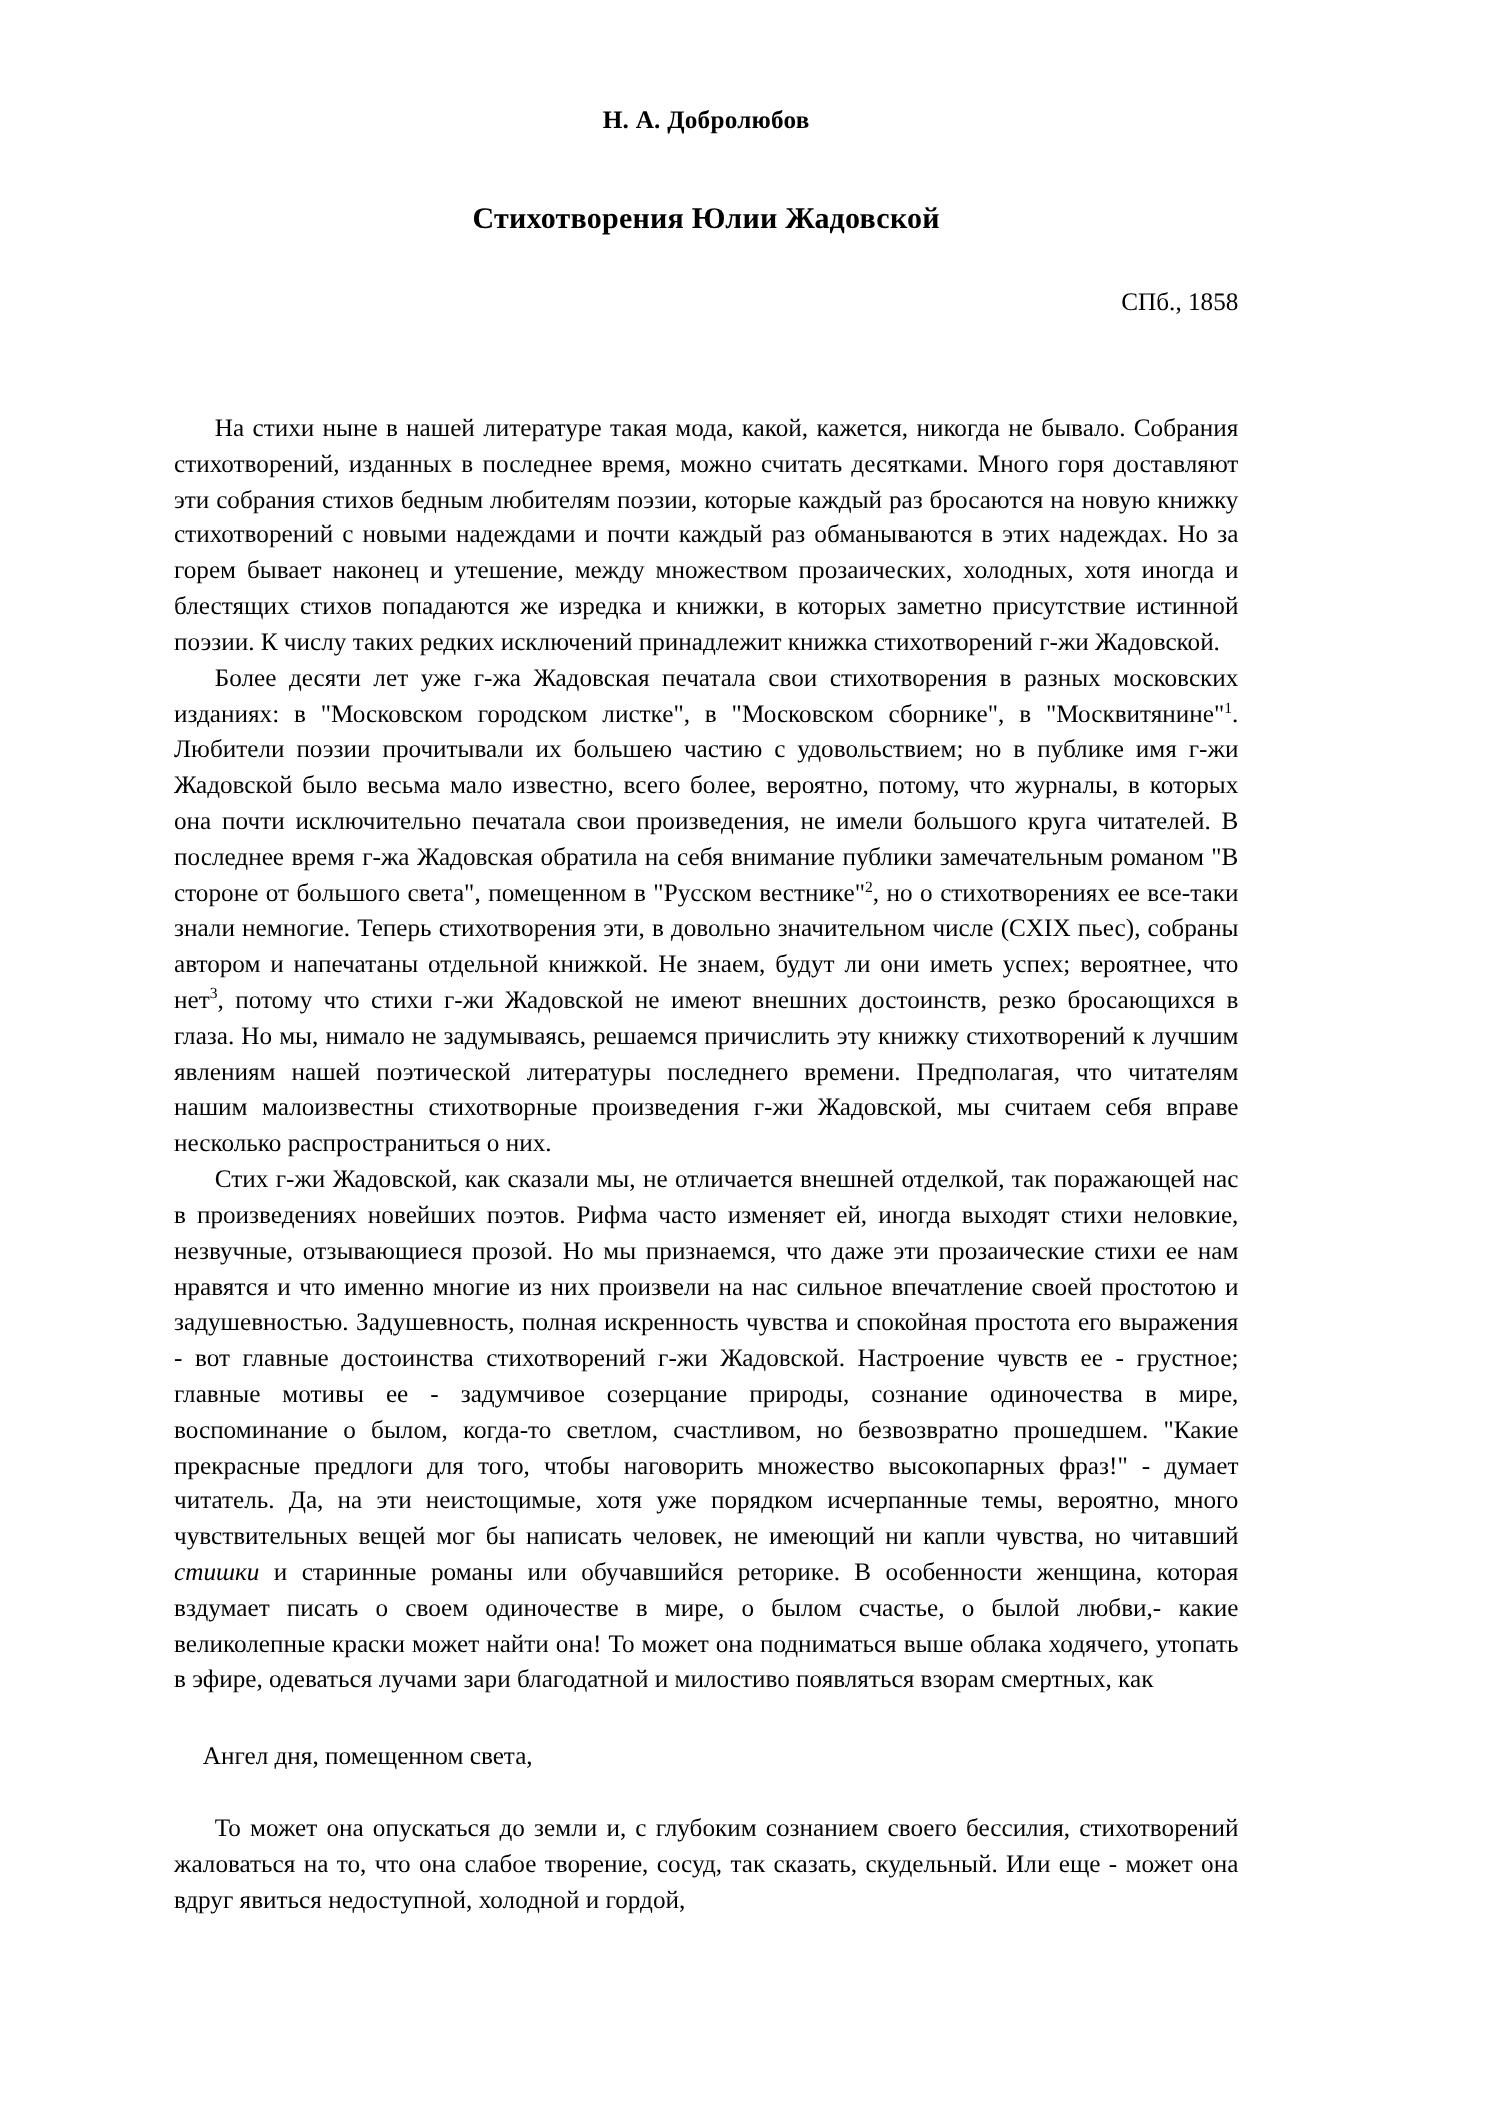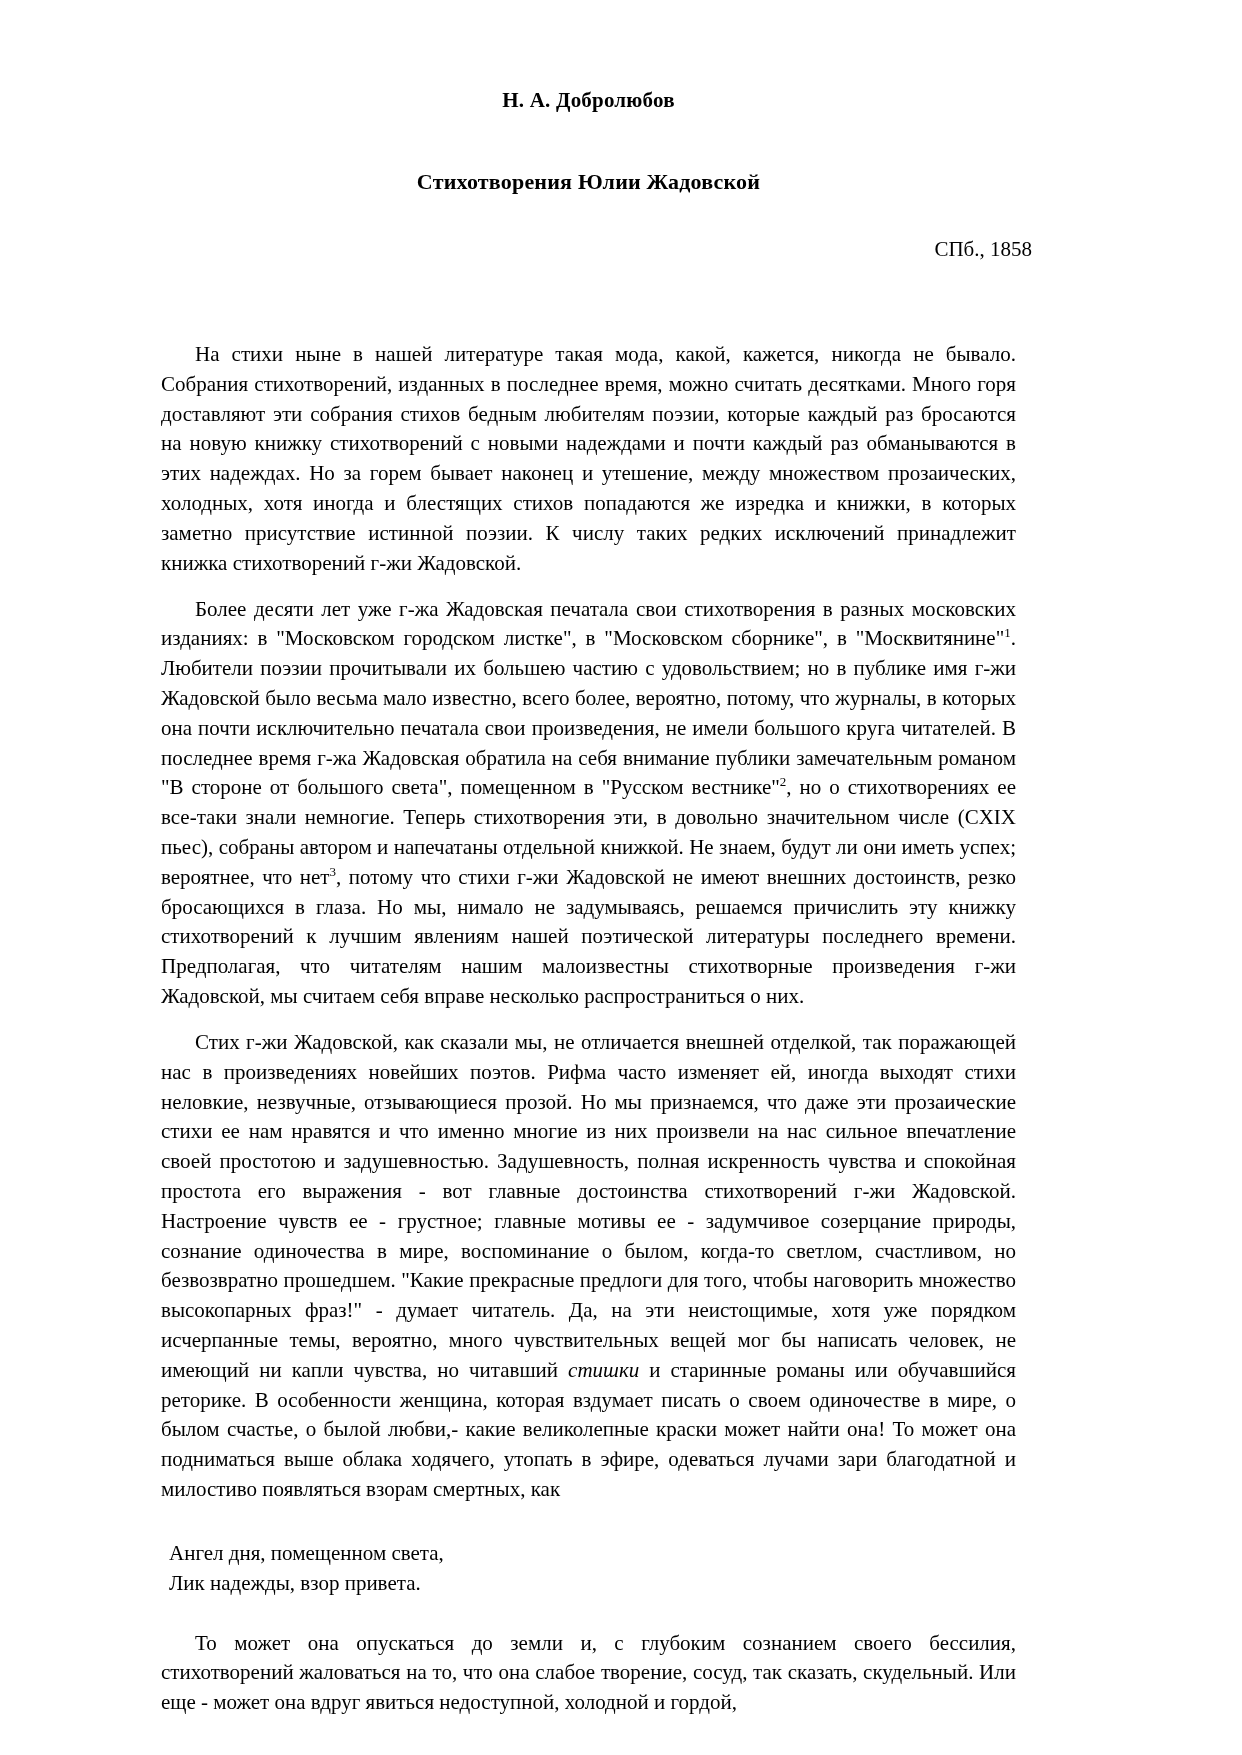--- a/index.html
+++ b/index.html
@@ -23,35 +23,35 @@
   .author {
     text-align: center;
     font-weight: bold;
     font-size: 21px;
     letter-spacing: 0.2px;
     margin: 0 0 56px 0;
   }
   .work-title {
     text-align: center;
     font-weight: bold;
-    font-size: 22px;
+    font-size: 25px;
     letter-spacing: 0.2px;
     margin: 0 0 42px 0;
   }
   .pubinfo {
     font-size: 21px;
     margin: 0 0 78px 0;
     text-align: right;
   }
   p.body-text {
     font-size: 21px;
     line-height: 1.42;
     text-align: justify;
     text-indent: 34px;
-    margin: 16px;
+    margin: 0;
     hyphens: none;
   }
   p.body-text + p.body-text {
     margin-top: 0;
   }
   .verse {
     margin: 34px 0 30px 0;
     font-size: 21px;
     line-height: 1.42;
     padding-left: 24px;
@@ -80,18 +80,17 @@
   <div class="pubinfo">СПб., 1858</div>
 
   <p class="body-text">На стихи ныне в нашей литературе такая мода, какой, кажется, никогда не бывало. Собрания стихотворений, изданных в последнее время, можно считать десятками. Много горя доставляют эти собрания стихов бедным любителям поэзии, которые каждый раз бросаются на новую книжку стихотворений с новыми надеждами и почти каждый раз обманываются в этих надеждах. Но за горем бывает наконец и утешение, между множеством прозаических, холодных, хотя иногда и блестящих стихов попадаются же изредка и книжки, в которых заметно присутствие истинной поэзии. К числу таких редких исключений принадлежит книжка стихотворений г-жи Жадовской.</p>
 
   <p class="body-text"><span>Более десяти лет уже г-жа Жадовская печатала свои стихотворения в разных московских изданиях: в "Московском городском листке", в "Московском сборнике", в "Москвитянине"</span><sup>1</sup><span>. Любители поэзии прочитывали их большею частию с удовольствием; но в публике имя г-жи Жадовской было весьма мало известно, всего более, вероятно, потому, что журналы, в которых она почти исключительно печатала свои произведения, не имели большого круга читателей. В последнее время г-жа Жадовская обратила на себя внимание публики замечательным романом "В стороне от большого света", помещенном в "Русском вестнике"</span><sup>2</sup><span>, но о стихотворениях ее все-таки знали немногие. Теперь стихотворения эти, в довольно значительном числе (CXIX пьес), собраны автором и напечатаны отдельной книжкой. Не знаем, будут ли они иметь успех; вероятнее, что нет</span><sup>3</sup><span>, потому что стихи г-жи Жадовской не имеют внешних достоинств, резко бросающихся в глаза. Но мы, нимало не задумываясь, решаемся причислить эту книжку стихотворений к лучшим явлениям нашей поэтической литературы последнего времени. Предполагая, что читателям нашим малоизвестны стихотворные произведения г-жи Жадовской, мы считаем себя вправе несколько распространиться о них.</span></p>
 
   <p class="body-text"><span>Стих г-жи Жадовской, как сказали мы, не отличается внешней отделкой, так поражающей нас в произведениях новейших поэтов. Рифма часто изменяет ей, иногда выходят стихи неловкие, незвучные, отзывающиеся прозой. Но мы признаемся, что даже эти прозаические стихи ее нам нравятся и что именно многие из них произвели на нас сильное впечатление своей простотою и задушевностью. Задушевность, полная искренность чувства и спокойная простота его выражения - вот главные достоинства стихотворений г-жи Жадовской. Настроение чувств ее - грустное; главные мотивы ее - задумчивое созерцание природы, сознание одиночества в мире, воспоминание о былом, когда-то светлом, счастливом, но безвозвратно прошедшем. "Какие прекрасные предлоги для того, чтобы наговорить множество высокопарных фраз!" - думает читатель. Да, на эти неистощимые, хотя уже порядком исчерпанные темы, вероятно, много чувствительных вещей мог бы написать человек, не имеющий ни капли чувства, но читавший </span><span class="ital">стишки</span><span> и старинные романы или обучавшийся реторике. В особенности женщина, которая вздумает писать о своем одиночестве в мире, о былом счастье, о былой любви,- какие великолепные краски может найти она! То может она подниматься выше облака ходячего, утопать в эфире, одеваться лучами зари благодатной и милостиво появляться взорам смертных, как</span></p>
 
   <div class="verse">
     <div>Ангел дня, помещенном света,</div>
-    <div>Лик надежды, взор привета.</div>
   </div>
 
   <p class="body-text">То может она опускаться до земли и, с глубоким сознанием своего бессилия, стихотворений жаловаться на то, что она слабое творение, сосуд, так сказать, скудельный. Или еще - может она вдруг явиться недоступной, холодной и гордой,</p>
 
 </div>
 
 </body></html>

